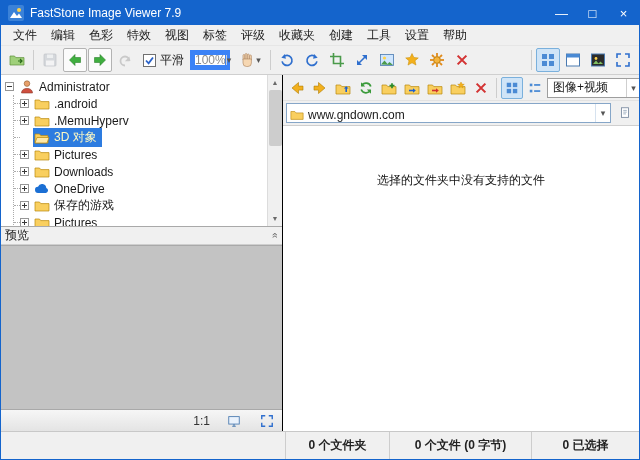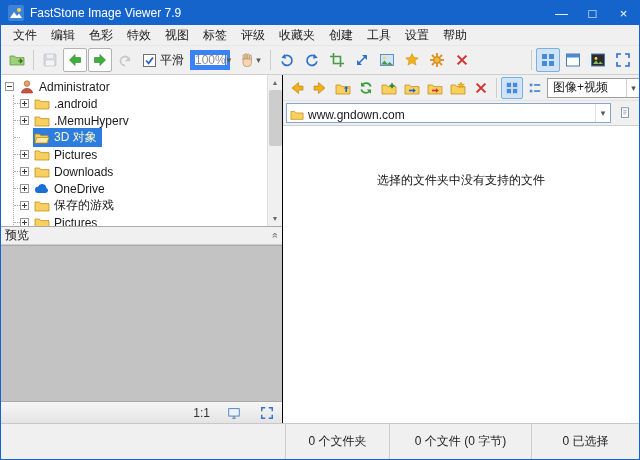--- a/index.html
+++ b/index.html
@@ -97,22 +97,22 @@
   .address-input { flex:1; height:20px; border:1px solid #86a6c8; background:#fff; display:inline-flex;
                    align-items:flex-end; gap:4px; padding-left:3px; }
   .address-text { flex:1; }
   .addr-arrow { width:15px; height:100%; display:inline-flex; align-items:center; justify-content:center;
                 color:#555; font-size:9px; border-left:1px solid #d6e2ef; }
 
   .content { flex:1; position:relative; background:#fff;padding-left:38px; }
   .empty-msg { position:absolute; top:46px; left:0; width:100%; text-align:center; color:#111; }
 
   
-  .statusbar { height:36px; flex:none; background:#f0f0f0; border-top:1px solid #c8c8c8;
-               display:flex; align-items:stretch; }
+  .statusbar { height:28px; flex:none; background:#f0f0f0; border-top:1px solid #c8c8c8;
+               display:flex; align-items:stretch;font-weight:bold; }
   .status-spacer { width:284px; flex:none; }
   .status-cell { border-left:1px solid #cdcdcd; display:flex; align-items:center; justify-content:center;
                  padding:0 8px; color:#222; }
   .cell-folders { width:104px; }
   .cell-files { width:142px; }
   .cell-selected { flex:1; }
 </style>
 </head>
 <body>
 

